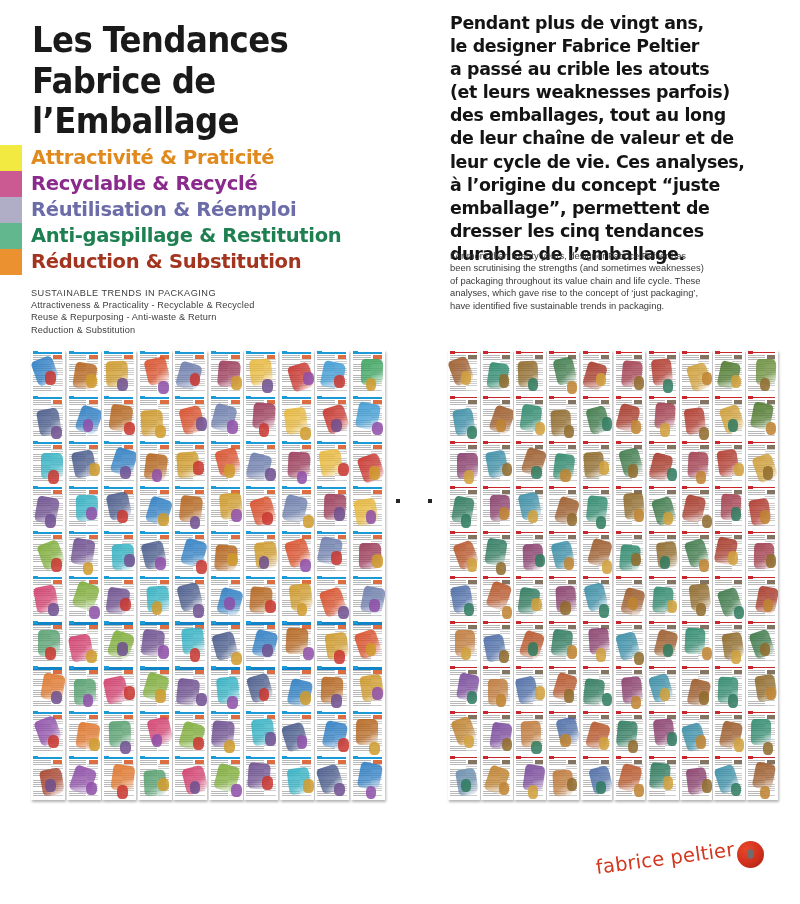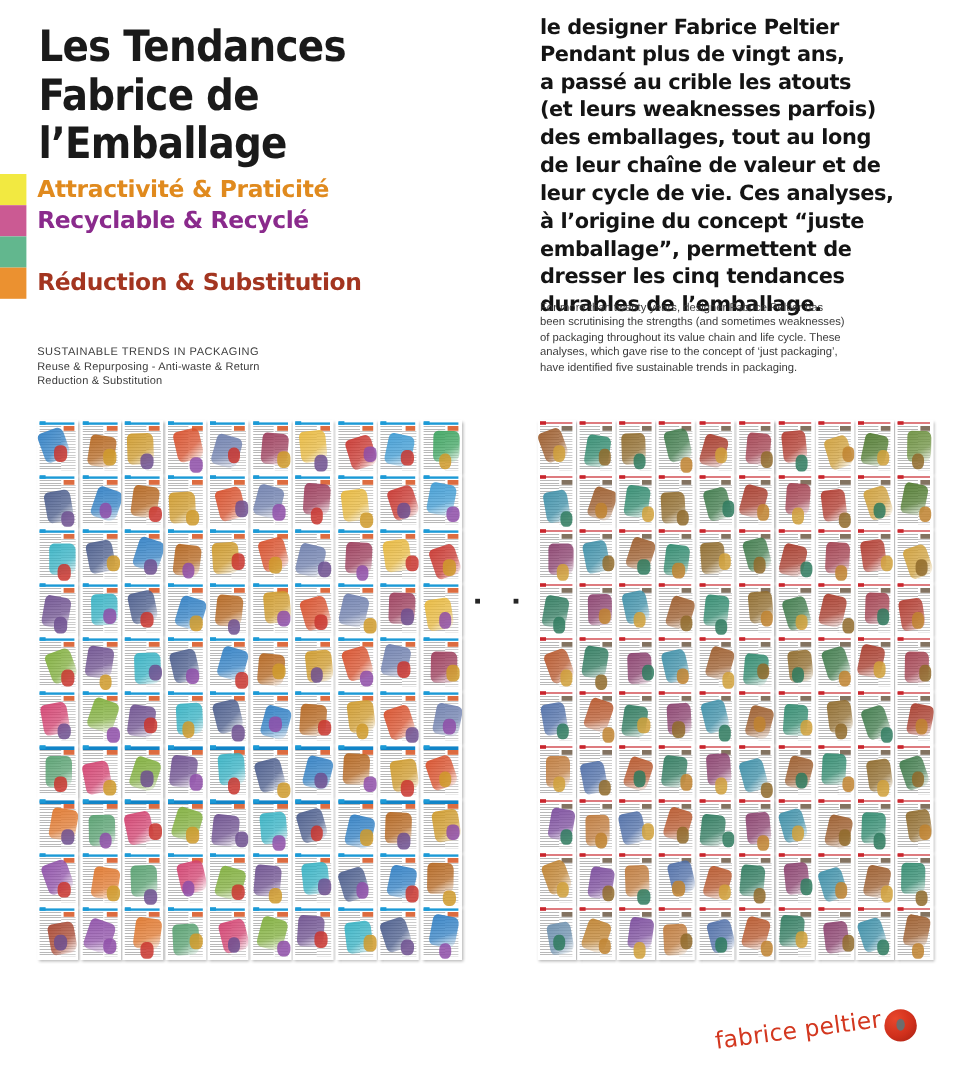--- a/index.html
+++ b/index.html
@@ -220,37 +220,43 @@
   <div id="trend-list">
     <div class="trend-row">
       <span class="swatch" style="background: rgb(242, 233, 65);"></span>
       <span class="trend-label" style="color: rgb(224, 138, 30);">Attractivité &amp; Praticité</span>
     </div>
     <div class="trend-row">
       <span class="swatch" style="background: rgb(203, 90, 147);"></span>
       <span class="trend-label" style="color: rgb(138, 42, 140);">Recyclable &amp; Recyclé</span>
     </div>
     <div class="trend-row">
+      <span class="swatch" style="background: rgb(175, 174, 198);"></span>
+      <span class="trend-label" style="color: rgb(107, 108, 168);">Réutilisation &amp; Réemploi</span>
+    </div>
+    <div class="trend-row">
       <span class="swatch" style="background: rgb(98, 183, 142);"></span>
+      <span class="trend-label" style="color: rgb(30, 128, 80);">Anti-gaspillage &amp; Restitution</span>
     </div>
     <div class="trend-row">
       <span class="swatch" style="background: rgb(235, 145, 48);"></span>
       <span class="trend-label" style="color: rgb(163, 53, 32);">Réduction &amp; Substitution</span>
     </div>
   </div>
 
   <div id="subcaption">
     <span class="cap-line upper">SUSTAINABLE TRENDS IN PACKAGING</span>
+    <span class="cap-line">Attractiveness &amp; Practicality - Recyclable &amp; Recycled</span>
     <span class="cap-line">Reuse &amp; Repurposing - Anti-waste &amp; Return</span>
     <span class="cap-line">Reduction &amp; Substitution</span>
   </div>
 
   <div id="intro-fr">
+    <span class="pline">Pendant plus de vingt ans,</span>
     <span class="pline">le designer Fabrice Peltier</span>
-    <span class="pline">Pendant plus de vingt ans,</span>
     <span class="pline">a passé au crible les atouts</span>
     <span class="pline">(et leurs weaknesses parfois)</span>
     <span class="pline">des emballages, tout au long</span>
     <span class="pline">de leur chaîne de valeur et de</span>
     <span class="pline">leur cycle de vie. Ces analyses,</span>
     <span class="pline">à l’origine du concept “juste</span>
     <span class="pline">emballage”, permettent de</span>
     <span class="pline">dresser les cinq tendances</span>
     <span class="pline">durables de l’emballage.</span>
   </div>

